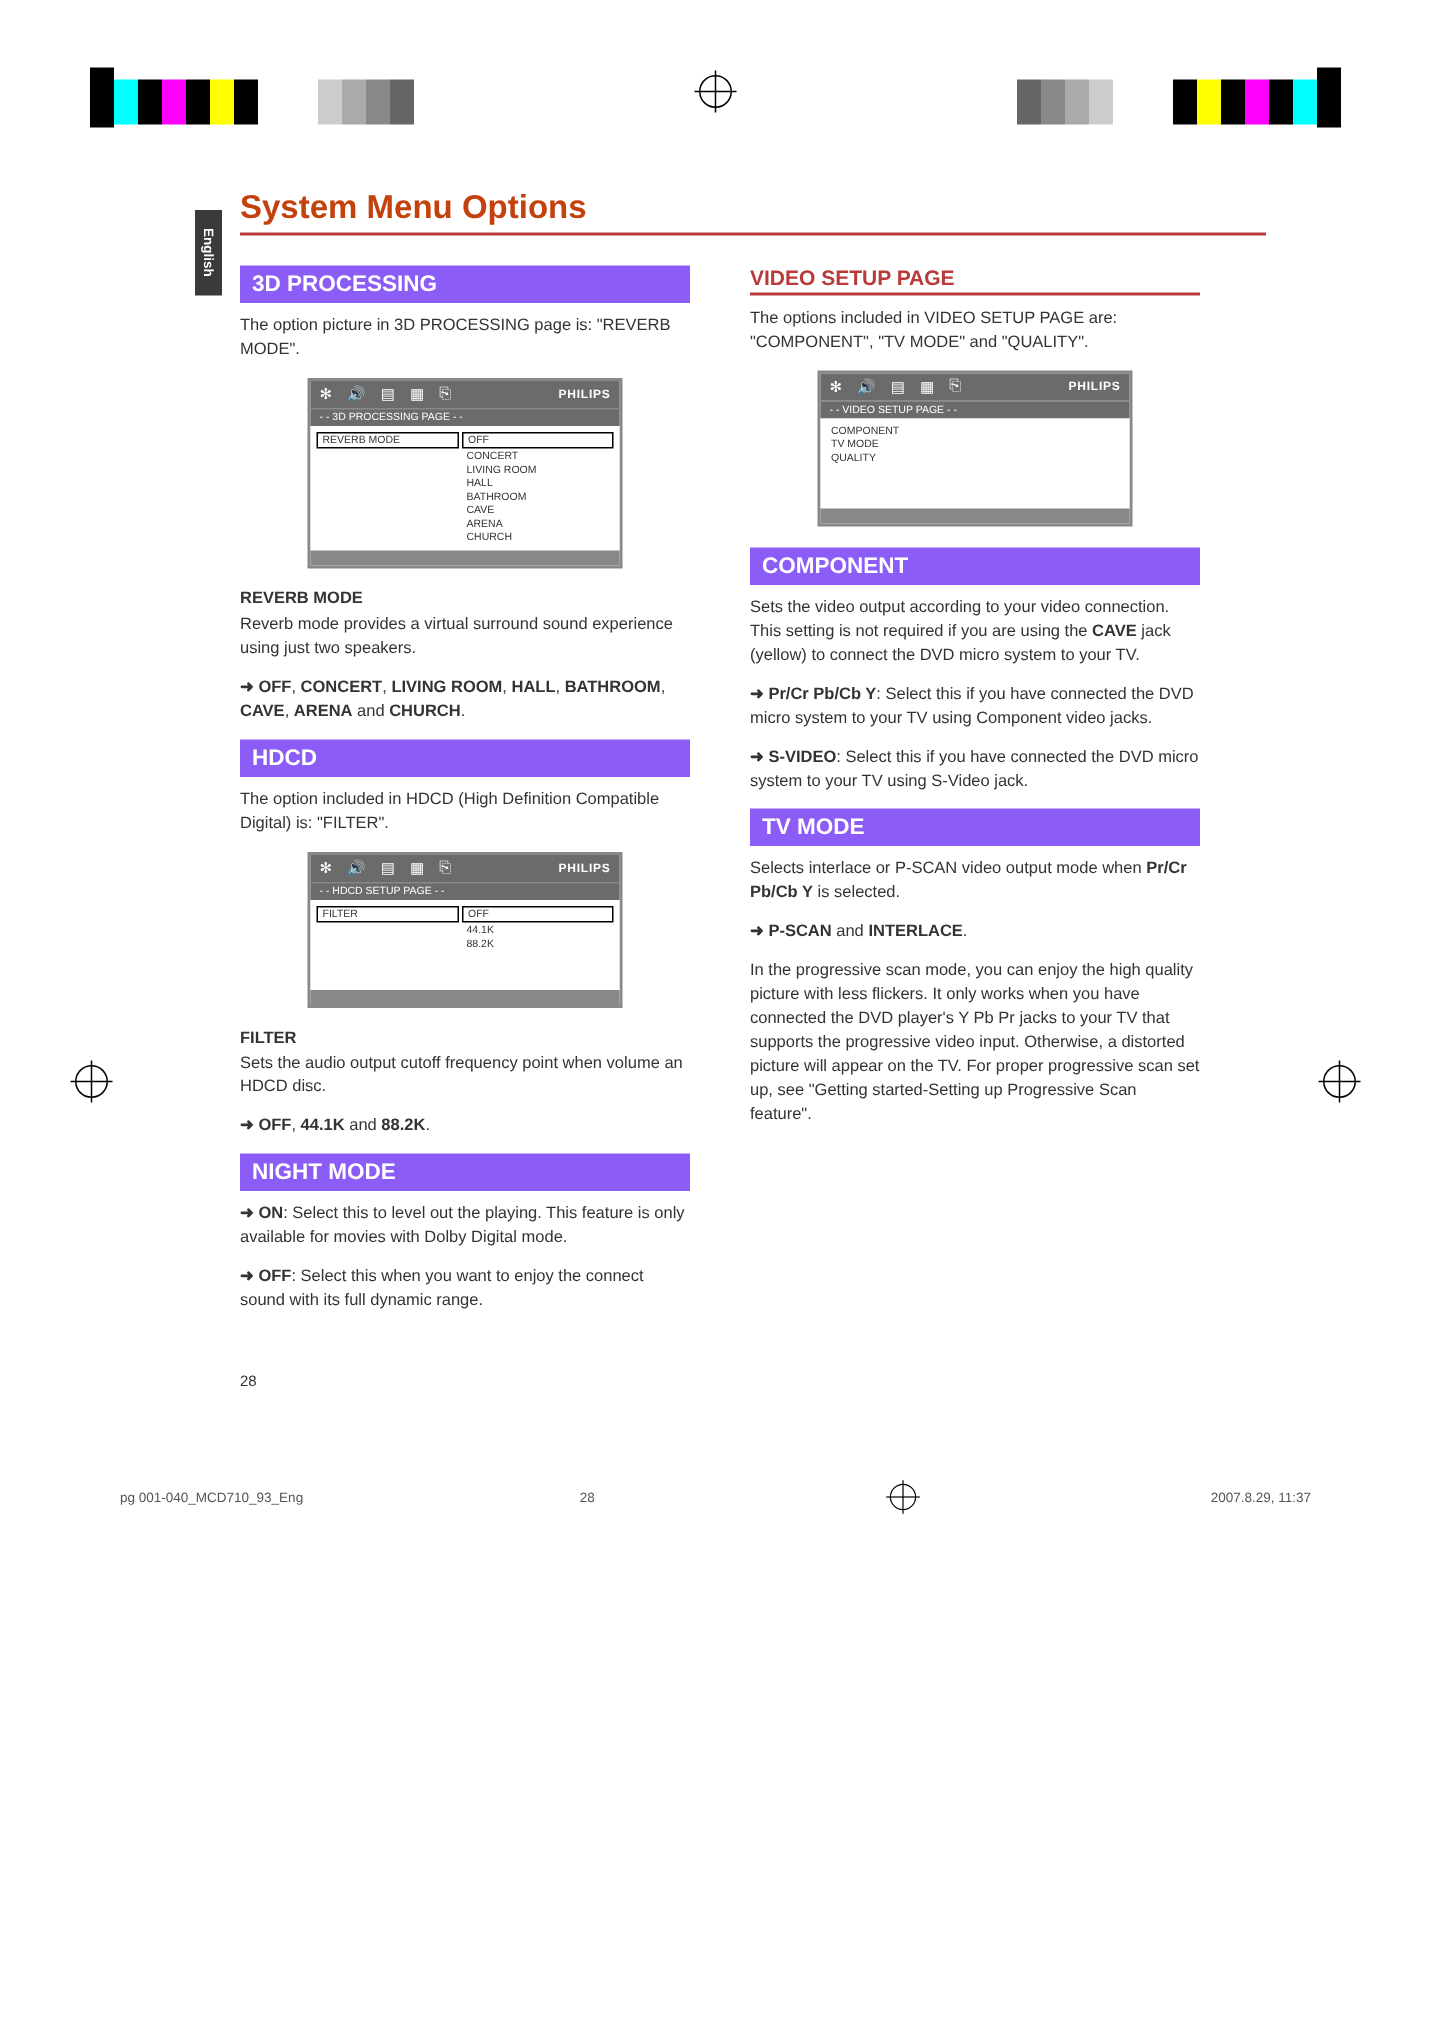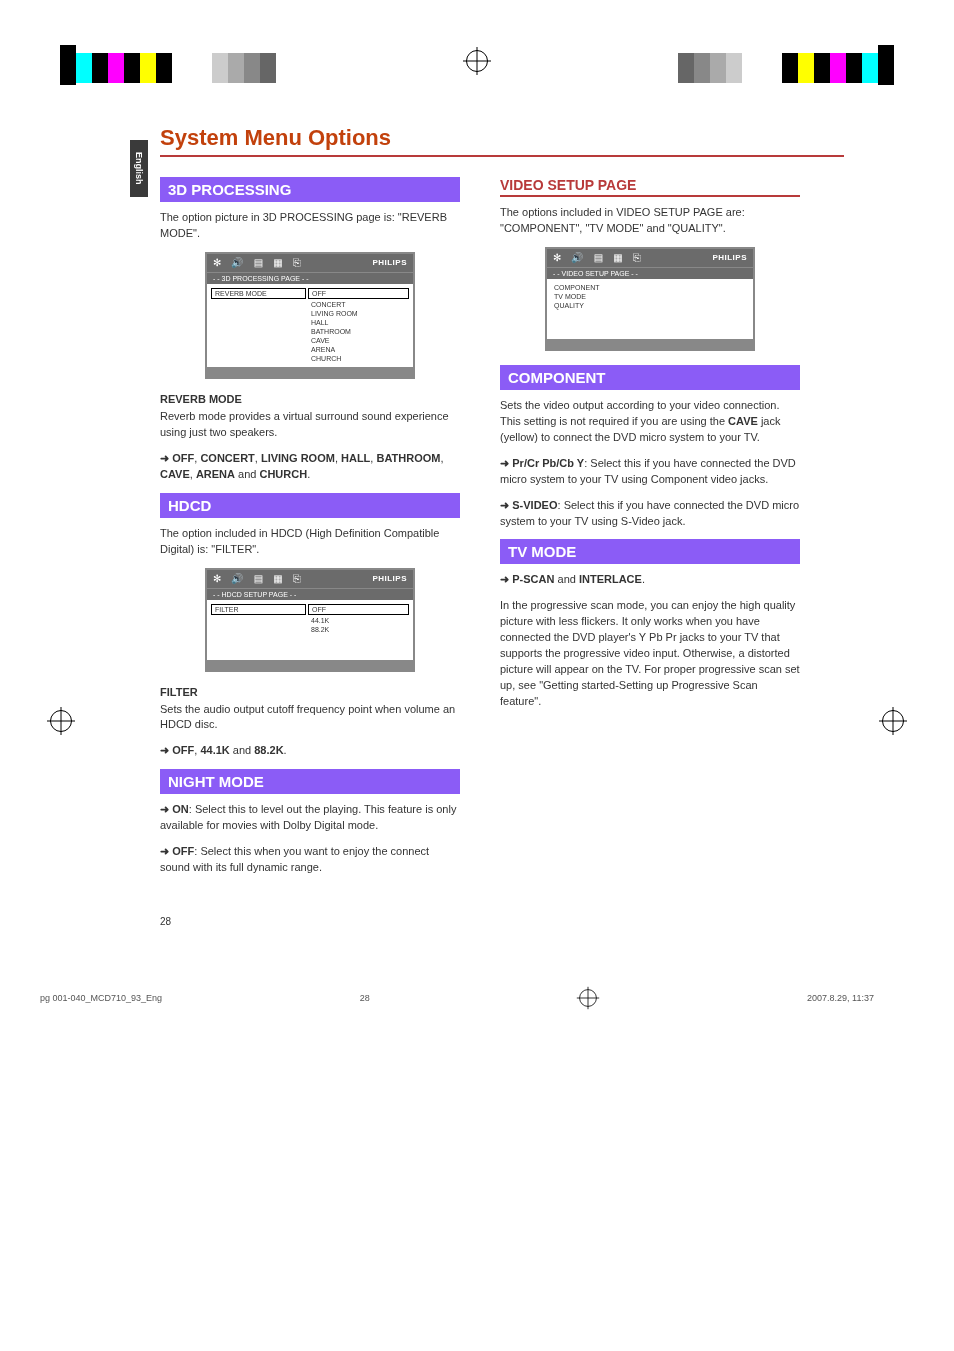--- a/index.html
+++ b/index.html
@@ -123,21 +123,21 @@
   }
   .osd .plain { padding: 1px 3px; font-size: 7px; }
   .osd .footbar { background: #888; height: 10px; }
   .pgnum { margin-top: 30px; margin-left: 50px; font-size: 10px; }
 
   .footer-meta {
     display: flex;
     justify-content: space-between;
     font-size: 9px;
     color: #555;
-    margin: 60px 80px 0 40px;
+    margin: 60px 80px 0 80px;
     align-items: center;
   }
   .footer-meta .crosshair { transform: scale(0.8); }
 
   .side-crosshair {
     position: absolute;
     top: 710px;
   }
   .side-crosshair.left { left: 40px; }
   .side-crosshair.right { right: 40px; }
@@ -311,20 +311,23 @@
       </p>
       <p>
         <span class="arrow">➜ </span><b>Pr/Cr Pb/Cb Y</b><span>: Select this if you have connected the DVD micro system to your TV using Component video jacks.</span>
       </p>
       <p>
         <span class="arrow">➜ </span><b>S-VIDEO</b><span>: Select this if you have connected the DVD micro system to your TV using S-Video jack.</span>
       </p>
 
       <div class="section-bar">TV MODE</div>
       <p>
+        <span>Selects interlace or P-SCAN video output mode when </span><b>Pr/Cr Pb/Cb Y</b><span> is selected.</span>
+      </p>
+      <p>
         <span class="arrow">➜ </span><b>P-SCAN</b><span> and </span><b>INTERLACE</b>.
       </p>
       <p>In the progressive scan mode, you can enjoy the high quality picture with less flickers. It only works when you have connected the DVD player's Y Pb Pr jacks to your TV that supports the progressive video input. Otherwise, a distorted picture will appear on the TV. For proper progressive scan set up, see "Getting started-Setting up Progressive Scan feature".</p>
     </div>
   </div>
 
   <div class="pgnum">28</div>
 </div>
 
 <div class="footer-meta">

